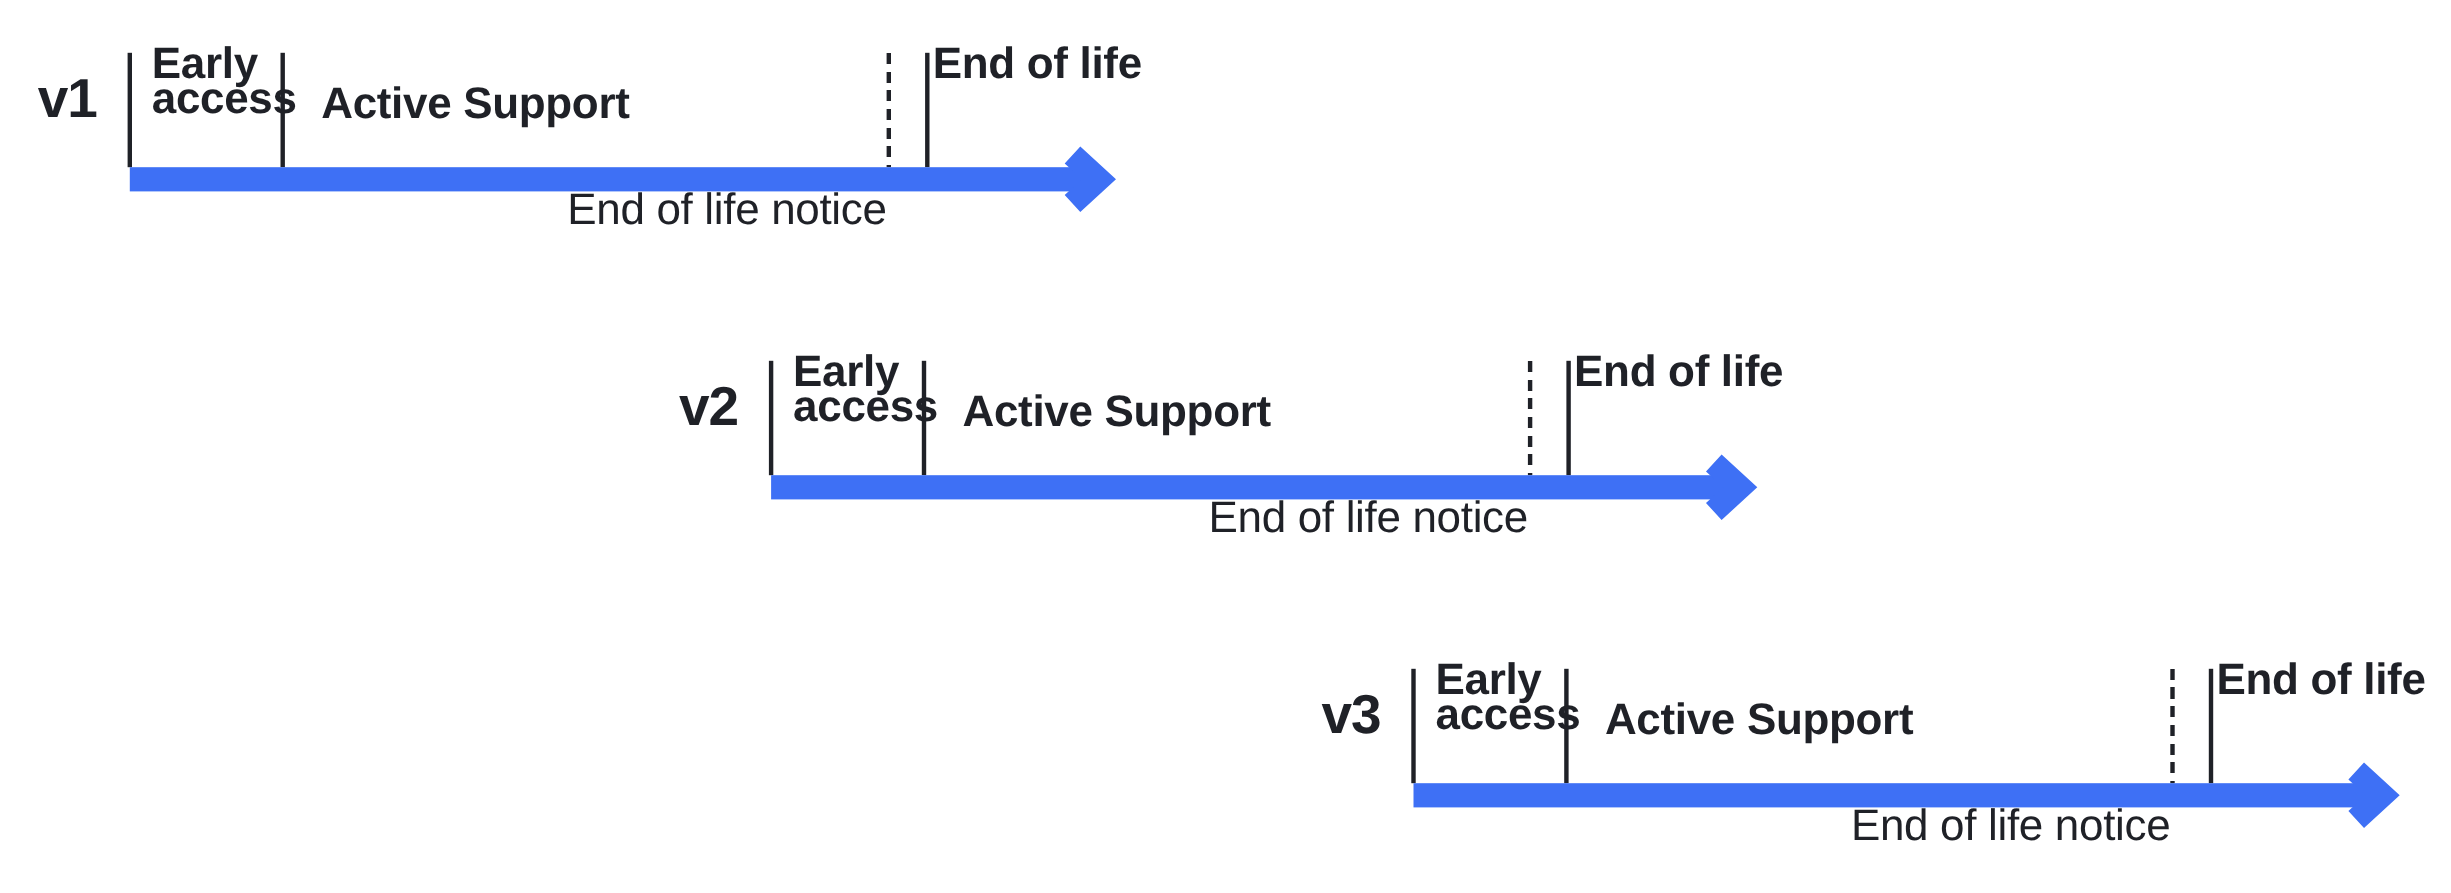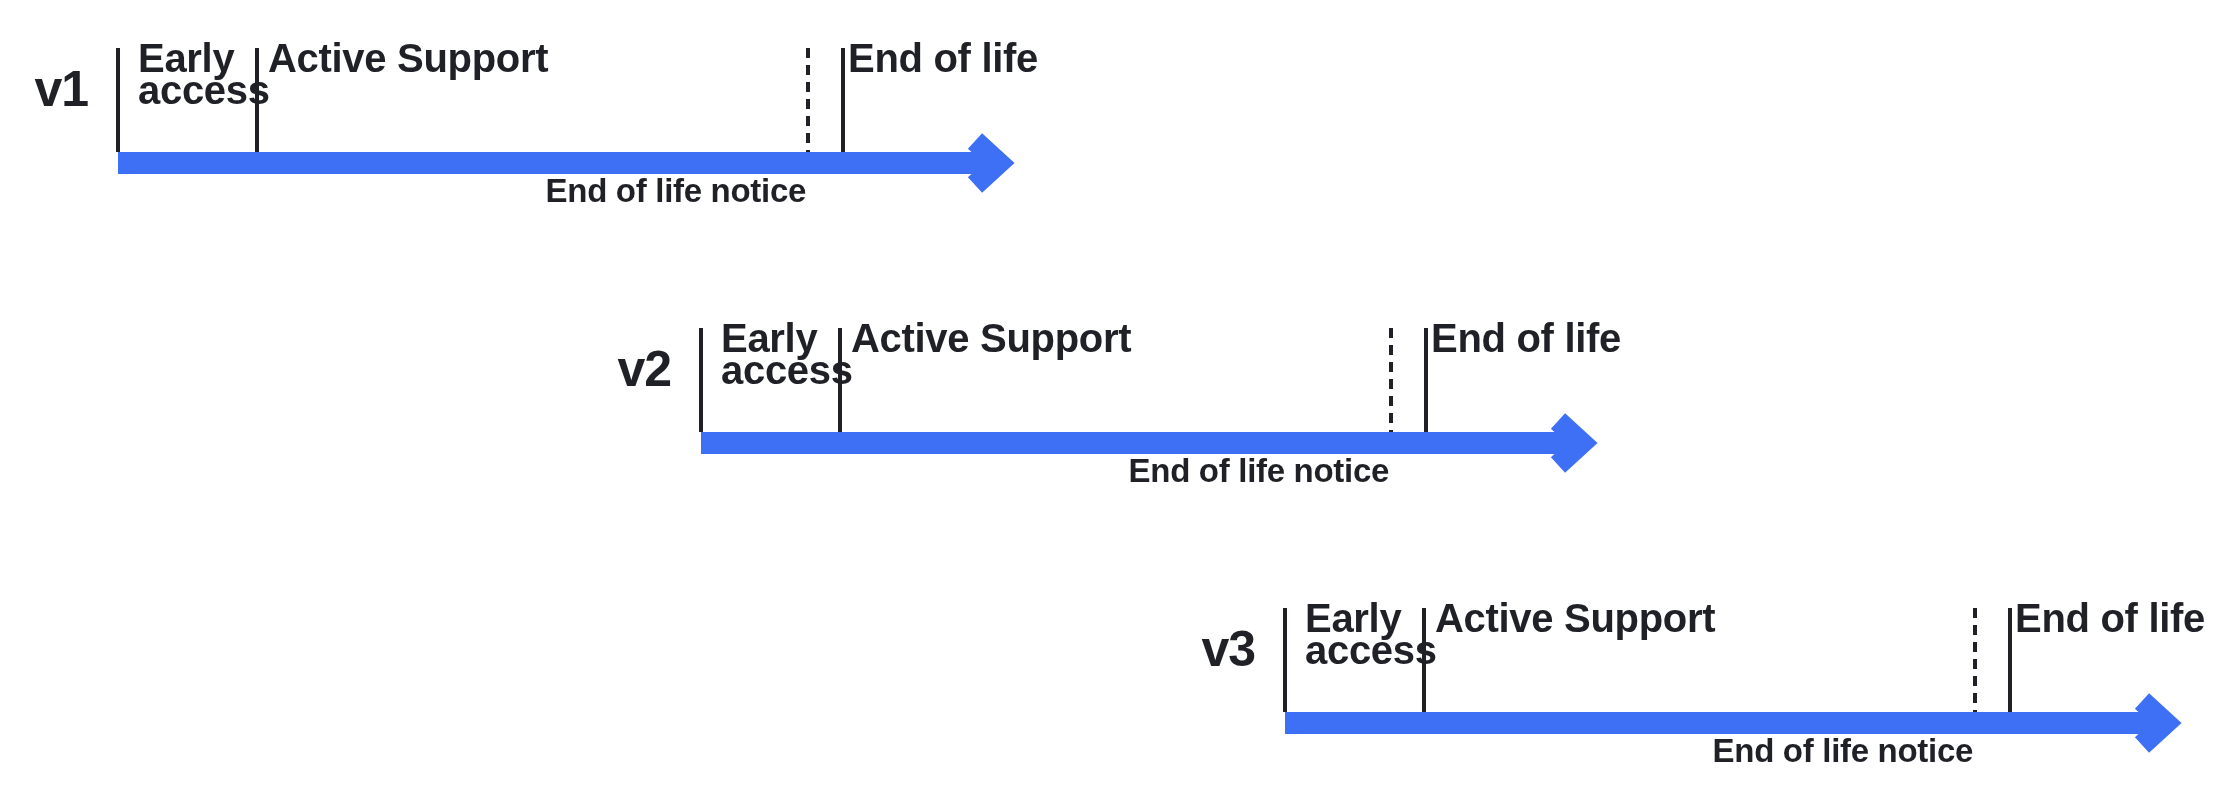--- a/index.html
+++ b/index.html
@@ -44,27 +44,27 @@
     background:repeating-linear-gradient(to bottom, var(--ink) 0 10px, transparent 10px 17px);
   }
 
   .stage-label{
     position:absolute;top:-6px;
     font-size:40px;font-weight:700;line-height:32px;
     letter-spacing:-0.3px;white-space:nowrap;
   }
   .stage-label span{display:block;}
   .label-early{left:20px;}
-  .label-active{left:150px;}
+  .label-active{left:174px;margin-top:36px;}
   .label-eol{left:730px;}
 
   .notice-label{
     position:absolute;left:0;top:126px;width:688px;
     text-align:right;
-    font-size:33px;font-weight:700;line-height:34px;
+    font-size:40px;font-weight:400;line-height:34px;
     letter-spacing:-0.3px;white-space:nowrap;
   }
 
   .bar{
     position:absolute;left:0;top:104px;width:872px;height:22px;
     background:var(--accent);
   }
 
   .chevron{
     position:absolute;left:836px;top:65px;width:80px;height:100px;

